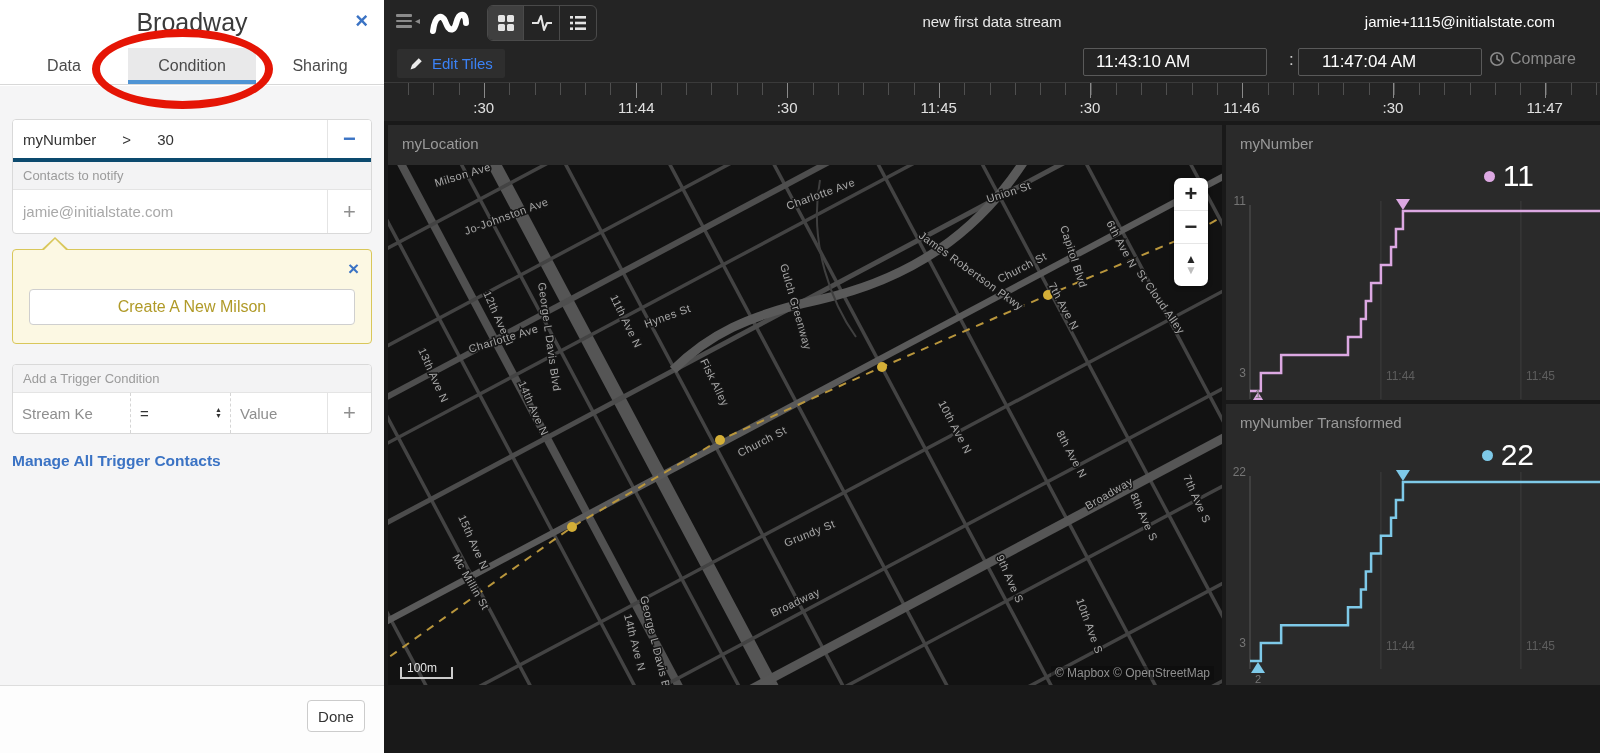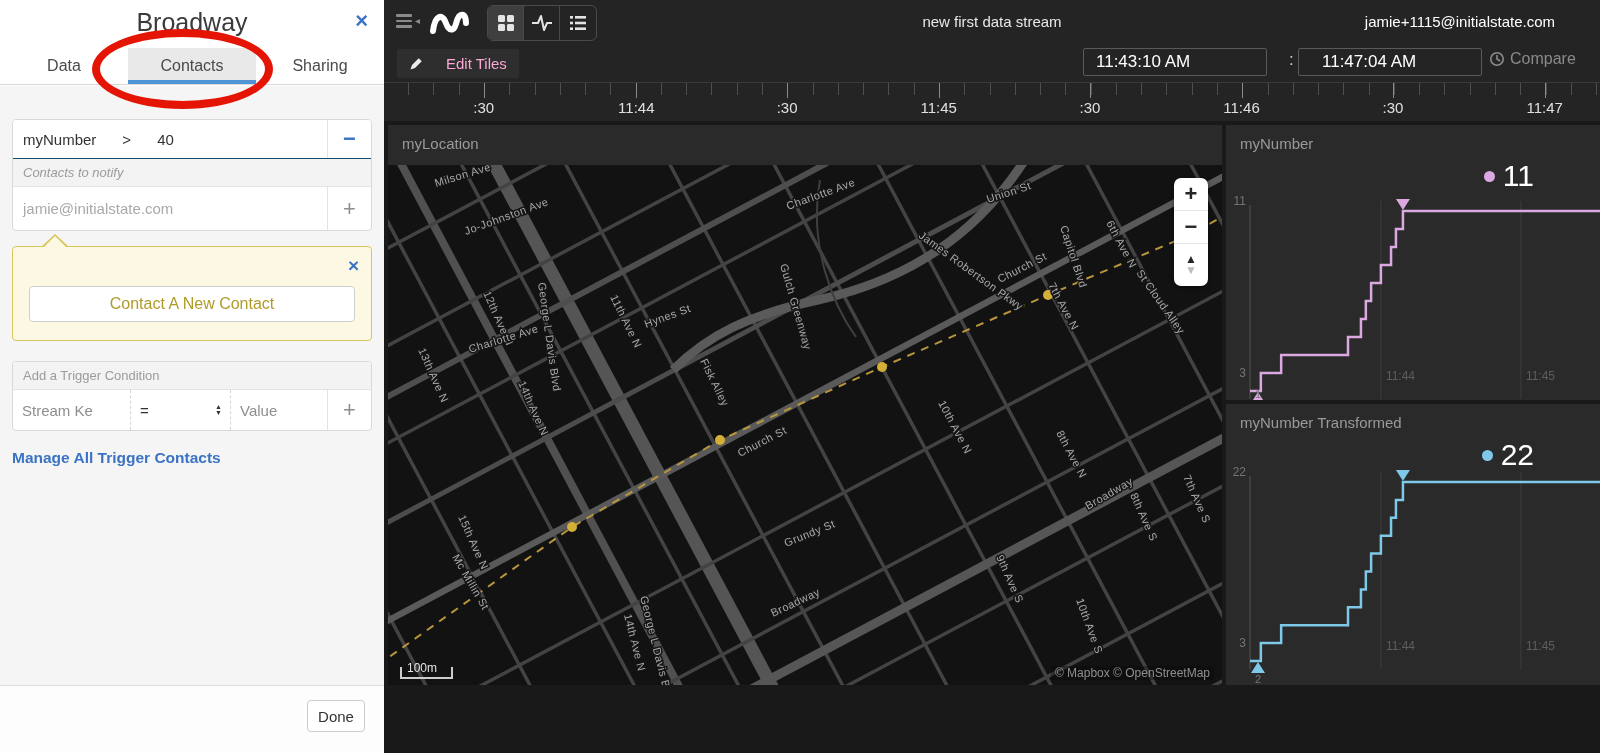--- a/index.html
+++ b/index.html
@@ -48,21 +48,21 @@
   .hamburger .bars { display:flex; flex-direction:column; gap:3px; }
   .hamburger .bars div { width:16px; height:2.5px; background:#8a8a8a; border-radius:1px; }
   .hamburger .tri { color:#8a8a8a; font-size:10px; }
   .logo { position:absolute; left:44px; top:6px; }
   .viewbtns { position:absolute; left:103px; top:5px; display:flex; border:1px solid #4a4a4a; border-radius:6px; overflow:hidden; height:36px; }
   .viewbtn { width:36px; display:flex; align-items:center; justify-content:center; cursor:pointer; border-right:1px solid #4a4a4a; background:transparent; }
   .viewbtn:last-child { border-right:none; }
   .viewbtn.active { background:#3f3f3f; }
   .dash-title { position:absolute; left:0; top:13px; width:100%; text-align:center; font-size:15px; color:#e8e8e8; pointer-events:none; }
   .user-email { position:absolute; right:45px; top:13px; font-size:15px; color:#fff; }
-  .edit-tiles { position:absolute; left:13px; top:49px; height:29px; background:#2e2e2e; border:none; border-radius:2px; color:#f9a8d4; font-size:15px; font-family:inherit; display:flex; align-items:center; gap:22px; padding:0 12px; cursor:pointer; }
+  .edit-tiles { position:absolute; left:13px; top:49px; height:29px; background:#2e2e2e; border:none; border-radius:2px; color:#3b82f6; font-size:15px; font-family:inherit; display:flex; align-items:center; gap:8px; padding:0 12px; cursor:pointer; }
   .time-box { position:absolute; top:48px; height:28px; width:184px; background:transparent; border:1px solid #5a5a5a; border-radius:2px; color:#fff; font-size:17px; display:flex; align-items:center; padding-left:12px; cursor:text; }
   .time-sep { position:absolute; top:50px; color:#ccc; font-size:17px; }
   .compare { position:absolute; top:50px; display:flex; align-items:center; gap:5px; color:#8a8a8a; font-size:16px; cursor:pointer; }
   .tl-line { position:absolute; left:0; top:82px; width:100%; border-top:1px solid #3a3a3a; }
   .tl-tick { position:absolute; top:83px; width:1px; height:12px; background:#4f4f4f; }
   .tl-tick.major { height:15px; background:#8a8a8a; }
   .tl-label { position:absolute; top:99px; transform:translateX(-50%); font-size:15px; color:#e0e0e0; white-space:nowrap; }
 
   .tile { position:absolute; background:#2a2a2a; overflow:hidden; }
   .tile-title { padding:10px 0 0 14px; font-size:15px; color:#9a9a9a; }
@@ -83,50 +83,50 @@
 <body>
 
 <div class="app">
 
   <div class="panel">
     <div class="panel-title">Broadway</div>
     <div class="panel-close">×</div>
 
     <div class="tabs">
       <div class="tab">Data</div>
-      <div class="tab active">Contacts</div>
+      <div class="tab active">Condition</div>
       <div class="tab">Sharing</div>
     </div>
     <div class="annotation-ellipse"></div>
 
     <div class="panel-body">
 
       <div class="card">
         <div class="cond-row">
           <div class="cond-main">
             <span>myNumber</span>
             <span>&gt;</span>
-            <span>40</span>
+            <span>30</span>
           </div>
           <div class="icon-col">
             <span class="minus-btn">−</span>
           </div>
         </div>
-        <div class="card-label" style="border-bottom:none; border-top:1px solid #0c4a6e;font-style:italic;">Contacts to notify</div>
+        <div class="card-label" style="border-bottom:none; border-top:4px solid #0c4a6e;">Contacts to notify</div>
         <div class="contact-row">
           <div class="contact-text">jamie@initialstate.com</div>
           <div class="icon-col">
             <span class="plus-btn">+</span>
           </div>
         </div>
       </div>
 
       <div class="callout">
         <div class="callout-close">×</div>
-        <button class="callout-btn">Contact A New Contact</button>
+        <button class="callout-btn">Create A New Milson</button>
       </div>
 
       <div class="card add-card">
         <div class="card-label">Add a Trigger Condition</div>
         <div class="add-row">
           <div class="add-cell cell-key">Stream Ke</div>
           <div class="add-cell cell-op">
             <span>=</span>
             <span class="sort-arrows">
                 <span>▲</span>

